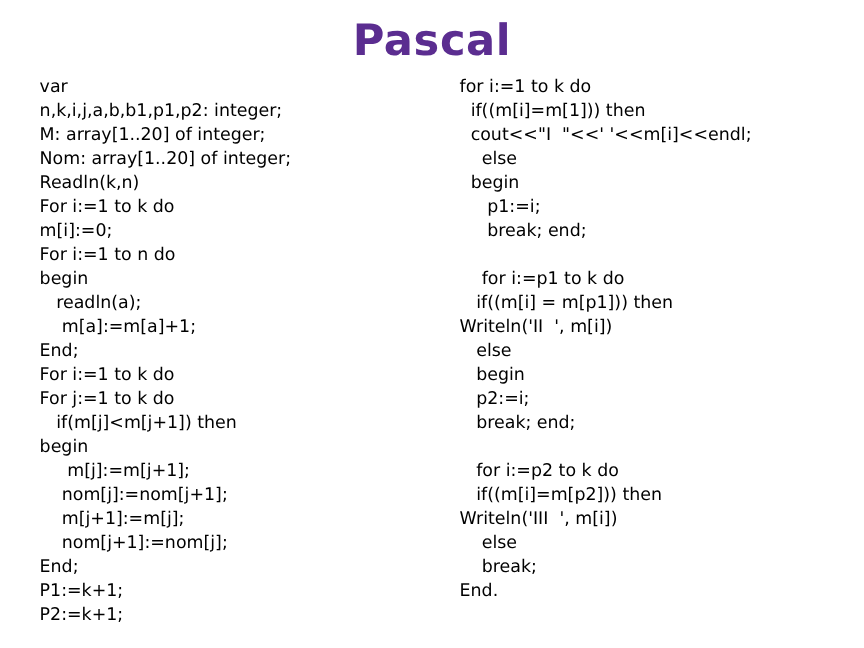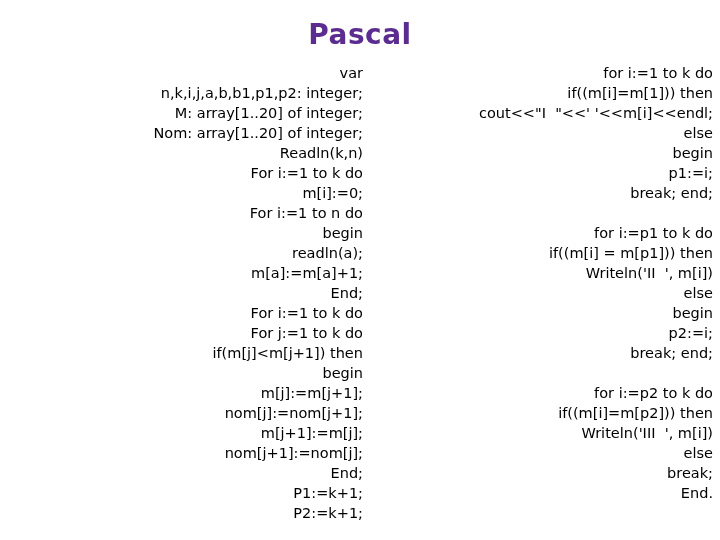--- a/index.html
+++ b/index.html
@@ -20,36 +20,35 @@
     height: 540px;
     background: #ffffff;
   }
   #slide-title {
     position: absolute;
     left: 0;
     top: 18px;
     width: 720px;
     text-align: center;
     font-family: "DejaVu Sans", sans-serif;
-    font-size: 28px;
+    font-size: 36px;
     font-weight: bold;
     color: #5B2D90;
     letter-spacing: 0.5px;
     line-height: 34px;
     white-space: pre;
   }
   .code-col {
     position: absolute;
     top: 63px;
     font-family: "DejaVu Sans", sans-serif;
     font-size: 14.5px;
     line-height: 20px;
     color: #000000;
     white-space: pre;
-    text-align: right;
   }
   #code-left {
     left: 33px;
     width: 330px;
   }
   #code-right {
     left: 383px;
     width: 330px;
   }
   .code-line {

